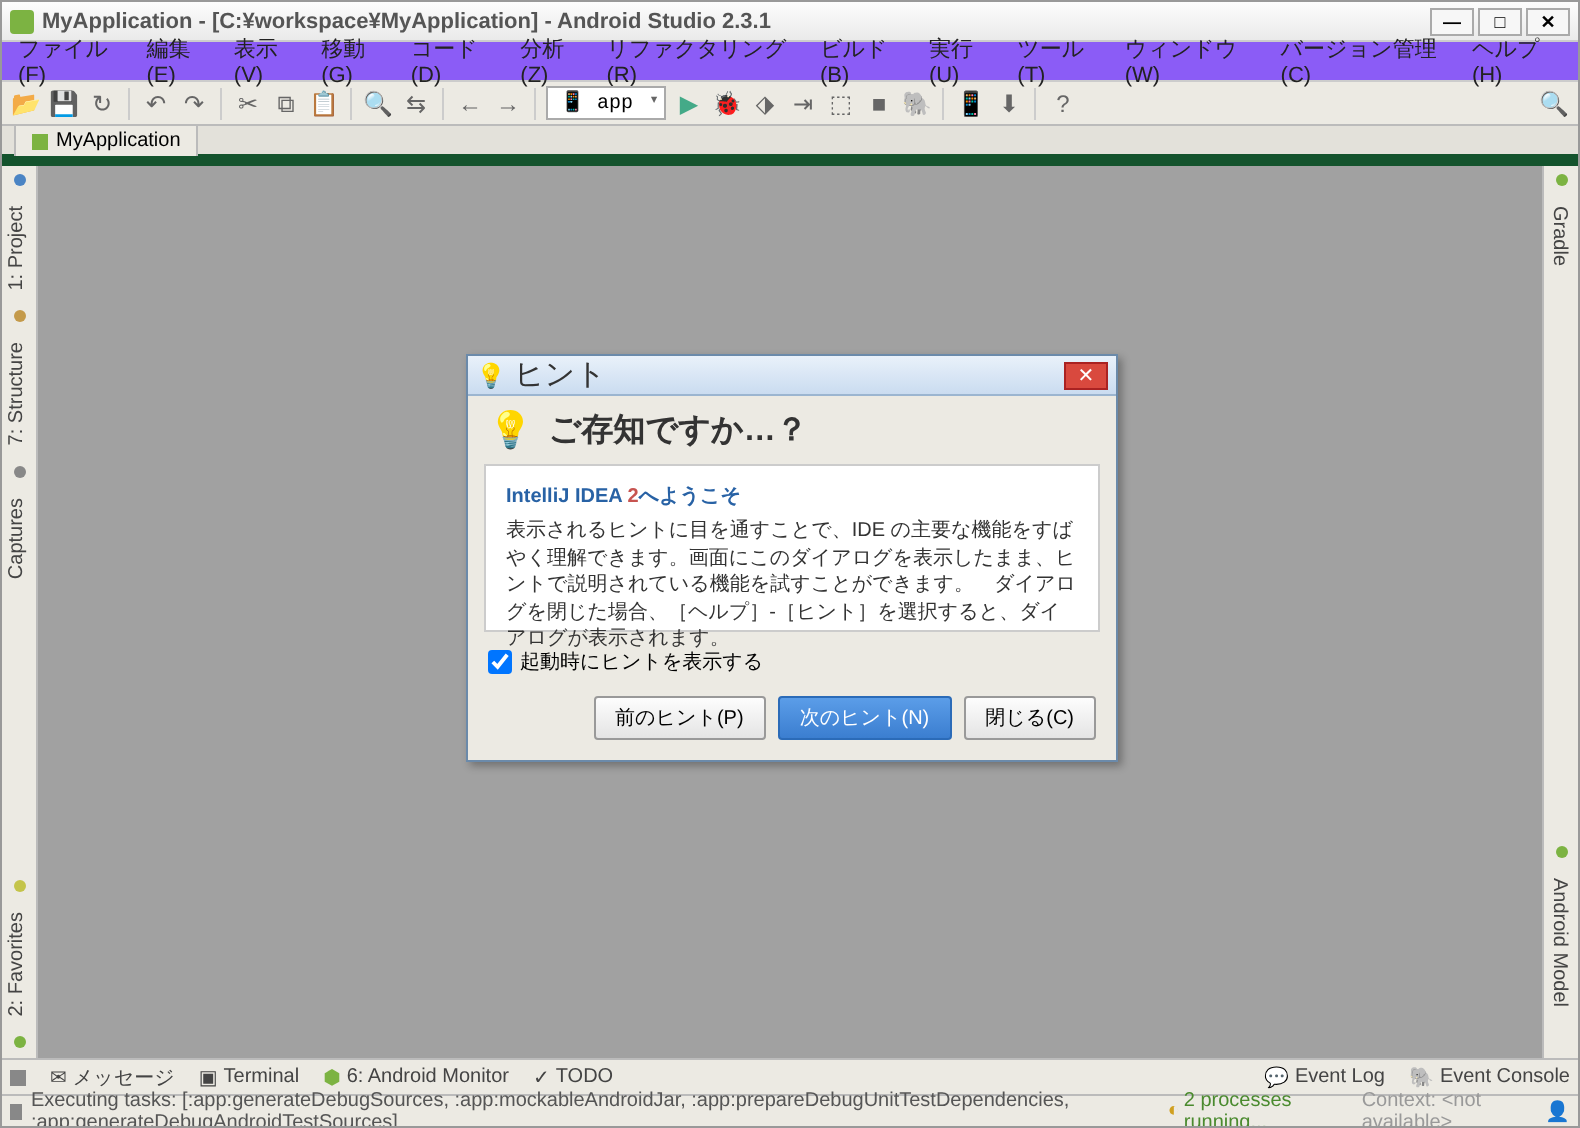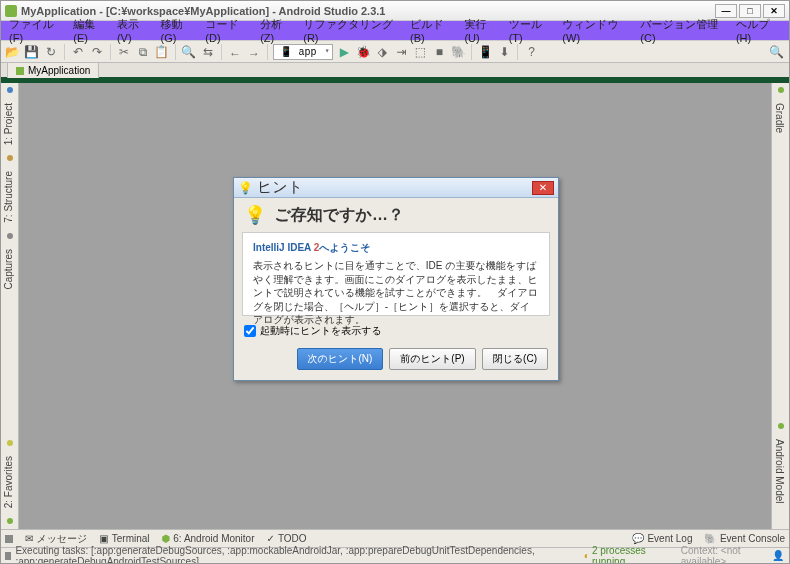--- a/index.html
+++ b/index.html
@@ -158,22 +158,22 @@
   </div>
   <div class="dlg-body">
     <div class="welcome"><span>IntelliJ IDEA </span><span class="two">2</span><span>へようこそ</span></div>
     <div class="tip-text">表示されるヒントに目を通すことで、IDE の主要な機能をすばやく理解できます。画面にこのダイアログを表示したまま、ヒントで説明されている機能を試すことができます。　ダイアログを閉じた場合、［ヘルプ］-［ヒント］を選択すると、ダイアログが表示されます。</div>
   </div>
   <label class="dlg-chk">
     <input type="checkbox" checked="" style="">
     <span>起動時にヒントを表示する</span>
   </label>
   <div class="dlg-btns">
+    <button class="btn">前のヒント(P)</button>
     <button class="btn primary">次のヒント(N)</button>
-    <button class="btn">前のヒント(P)</button>
     <button class="btn">閉じる(C)</button>
   </div>
 </div>
 
 <div class="bottom-tools">
   <span class="sq" style="background:#888"></span>
   <span class="btab">✉ <span>メッセージ</span></span>
   <span class="btab">▣ <span>Terminal</span></span>
   <span class="btab">
       <span style="color:#7cb342">⬢</span> 

